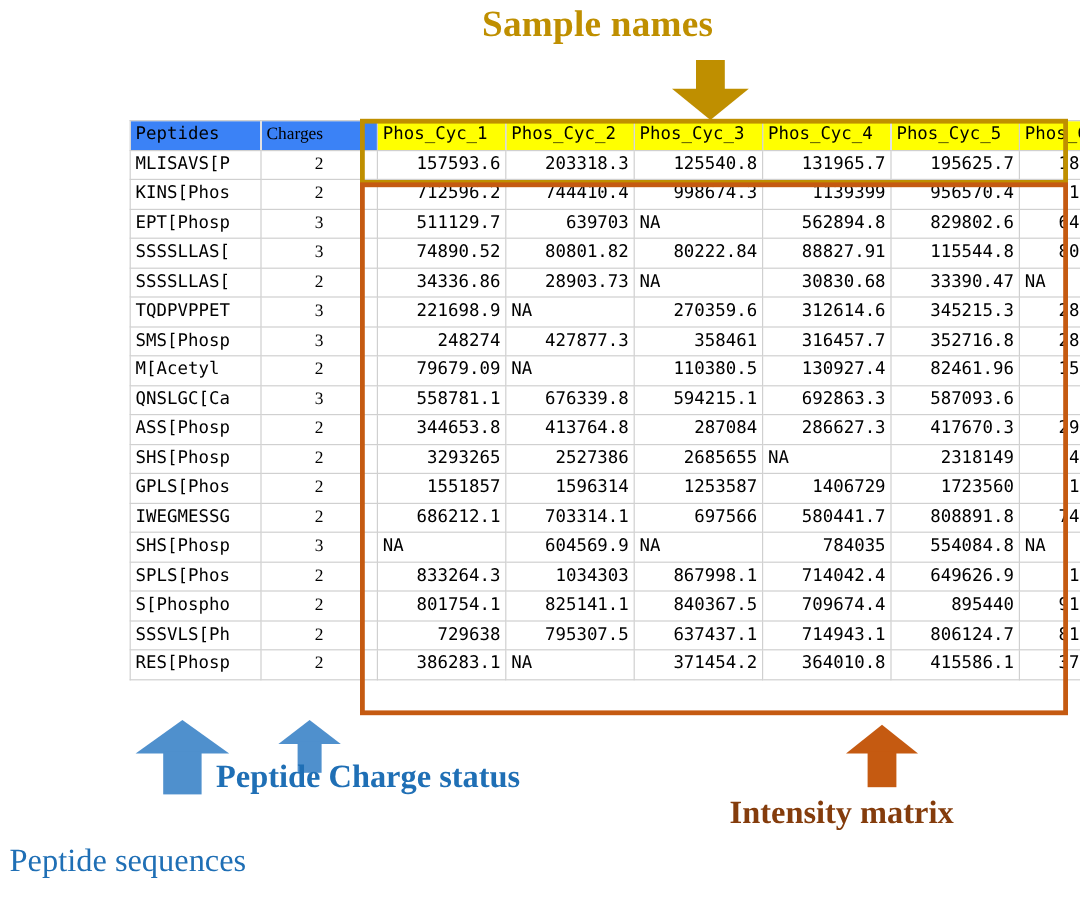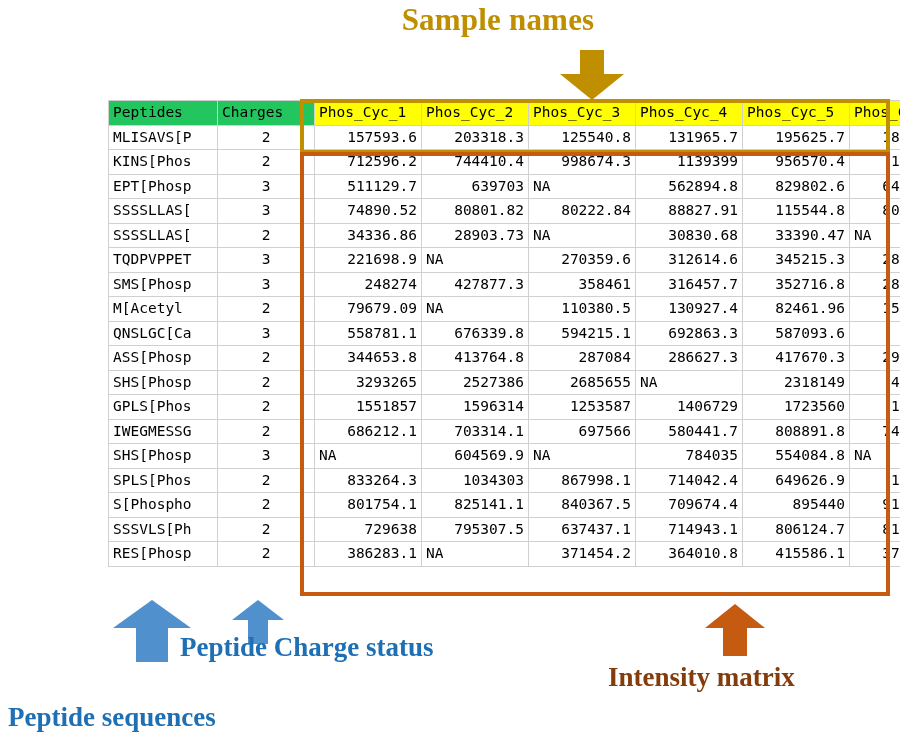--- a/index.html
+++ b/index.html
@@ -50,25 +50,25 @@
   #sheet td,#sheet th{
     border:1px solid #d0d0d0;
     padding:0 4px;
     height:23.5px;
     line-height:23.5px;
     overflow:hidden;
     white-space:nowrap;
     font-weight:normal;
   }
   .col-pep{width:100px;}
-  .col-chg{width:88px;}
+  .col-chg{width:88px;font-family:Liberation Serif, serif;}
   .col-val{width:98px;}
 
   thead th{
-    background:#22c55e;
+    background:#3b82f6;
     text-align:left;
     vertical-align:middle;
     height:52px;
     line-height:26px;
     white-space:normal;
     word-break:break-all;
     padding:0 5px;
   }
   thead th.col-val{
     background:#FFFF00;
@@ -106,21 +106,21 @@
     position:absolute; left:23px; top:26px; width:32px; height:36px; background:#4F90CD;
   }
   #peptide-seq-arrow .head{
     position:absolute; left:0; top:0; width:0;height:0;
     border-left:39px solid transparent;
     border-right:39px solid transparent;
     border-bottom:28px solid #4F90CD;
   }
   #peptide-seq-label{
     position:absolute; left:8px; top:702px;
-    font-size:27px; font-weight:bold; color:#1F6FB5;
+    font-size:27px; font-weight:normal; color:#1F6FB5;
     font-family:"Liberation Serif", serif;
   }
 
   #charge-arrow{
     position:absolute; left:232px; top:600px; width:52px; height:44px;
   }
   #charge-arrow .stem{
     position:absolute; left:16px; top:18px; width:20px; height:26px; background:#4F90CD;
   }
   #charge-arrow .head{

